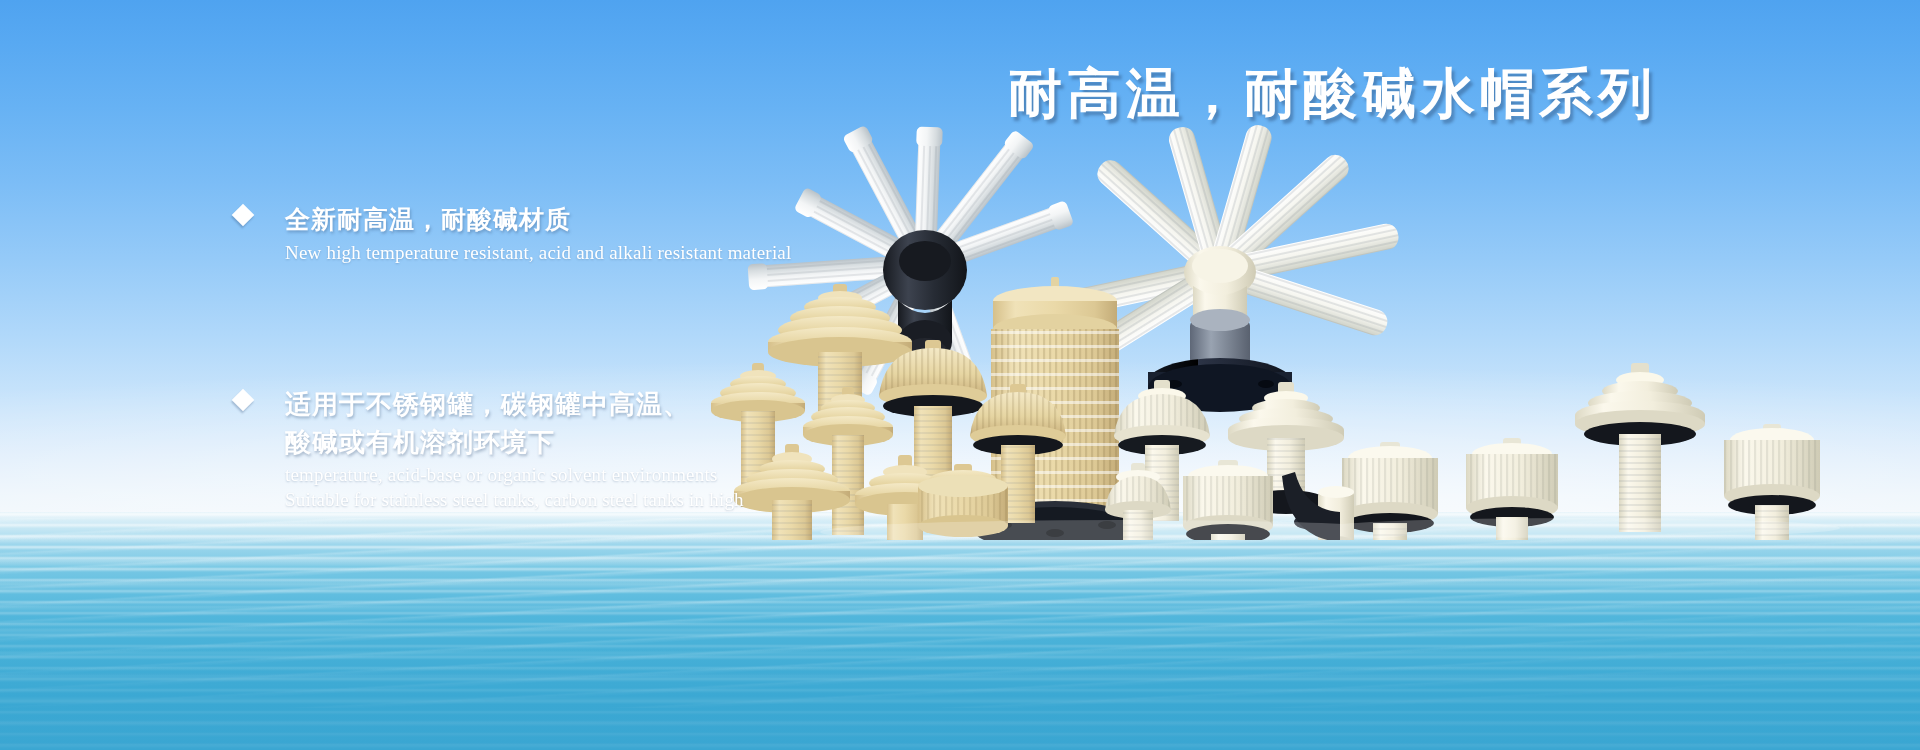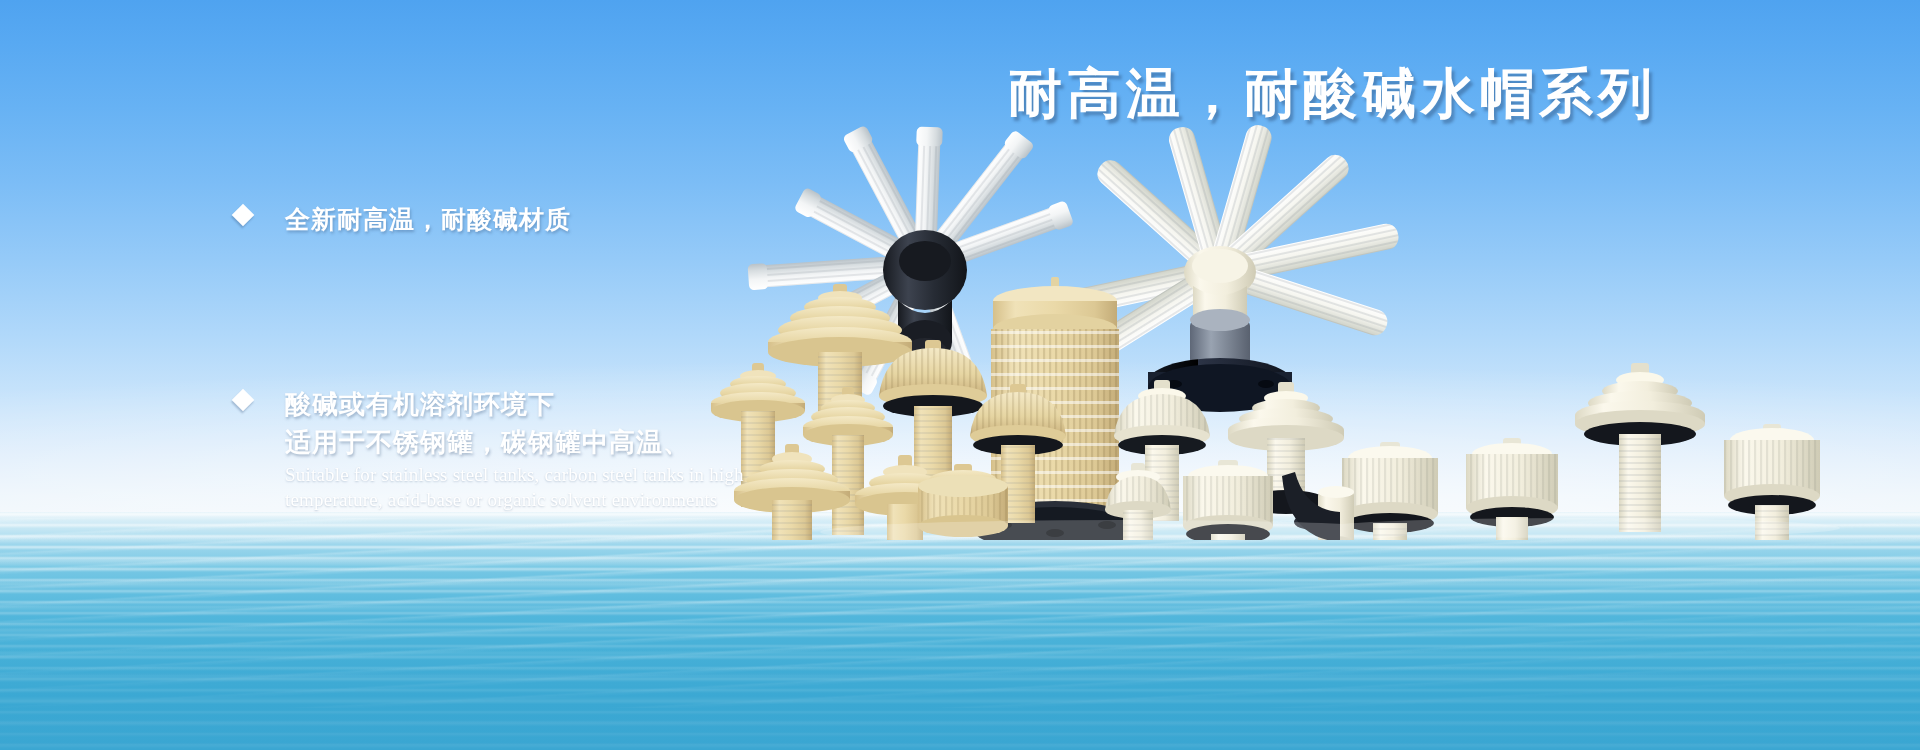--- a/index.html
+++ b/index.html
@@ -602,25 +602,26 @@
     </svg>
   </div>
 
   <div class="title">耐高温，耐酸碱水帽系列</div>
 
   <div class="bullets">
 
     <div class="bullet bullet-1">
       <span class="diamond"></span>
       <span class="cn">全新耐高温，耐酸碱材质</span>
+      <span class="en">New high temperature resistant, acid and alkali resistant material</span>
     </div>
 
     <div class="bullet bullet-2">
       <span class="diamond"></span>
+      <span class="cn">适用于不锈钢罐，碳钢罐中高温、</span>
       <span class="cn">酸碱或有机溶剂环境下</span>
-      <span class="cn">适用于不锈钢罐，碳钢罐中高温、</span>
+      <span class="en">temperature, acid-base or organic solvent environments</span>
       <span class="en">Suitable for stainless steel tanks, carbon steel tanks in high</span>
-      <span class="en">temperature, acid-base or organic solvent environments</span>
     </div>
 
   </div>
 
 </div>
 
 </body></html>

